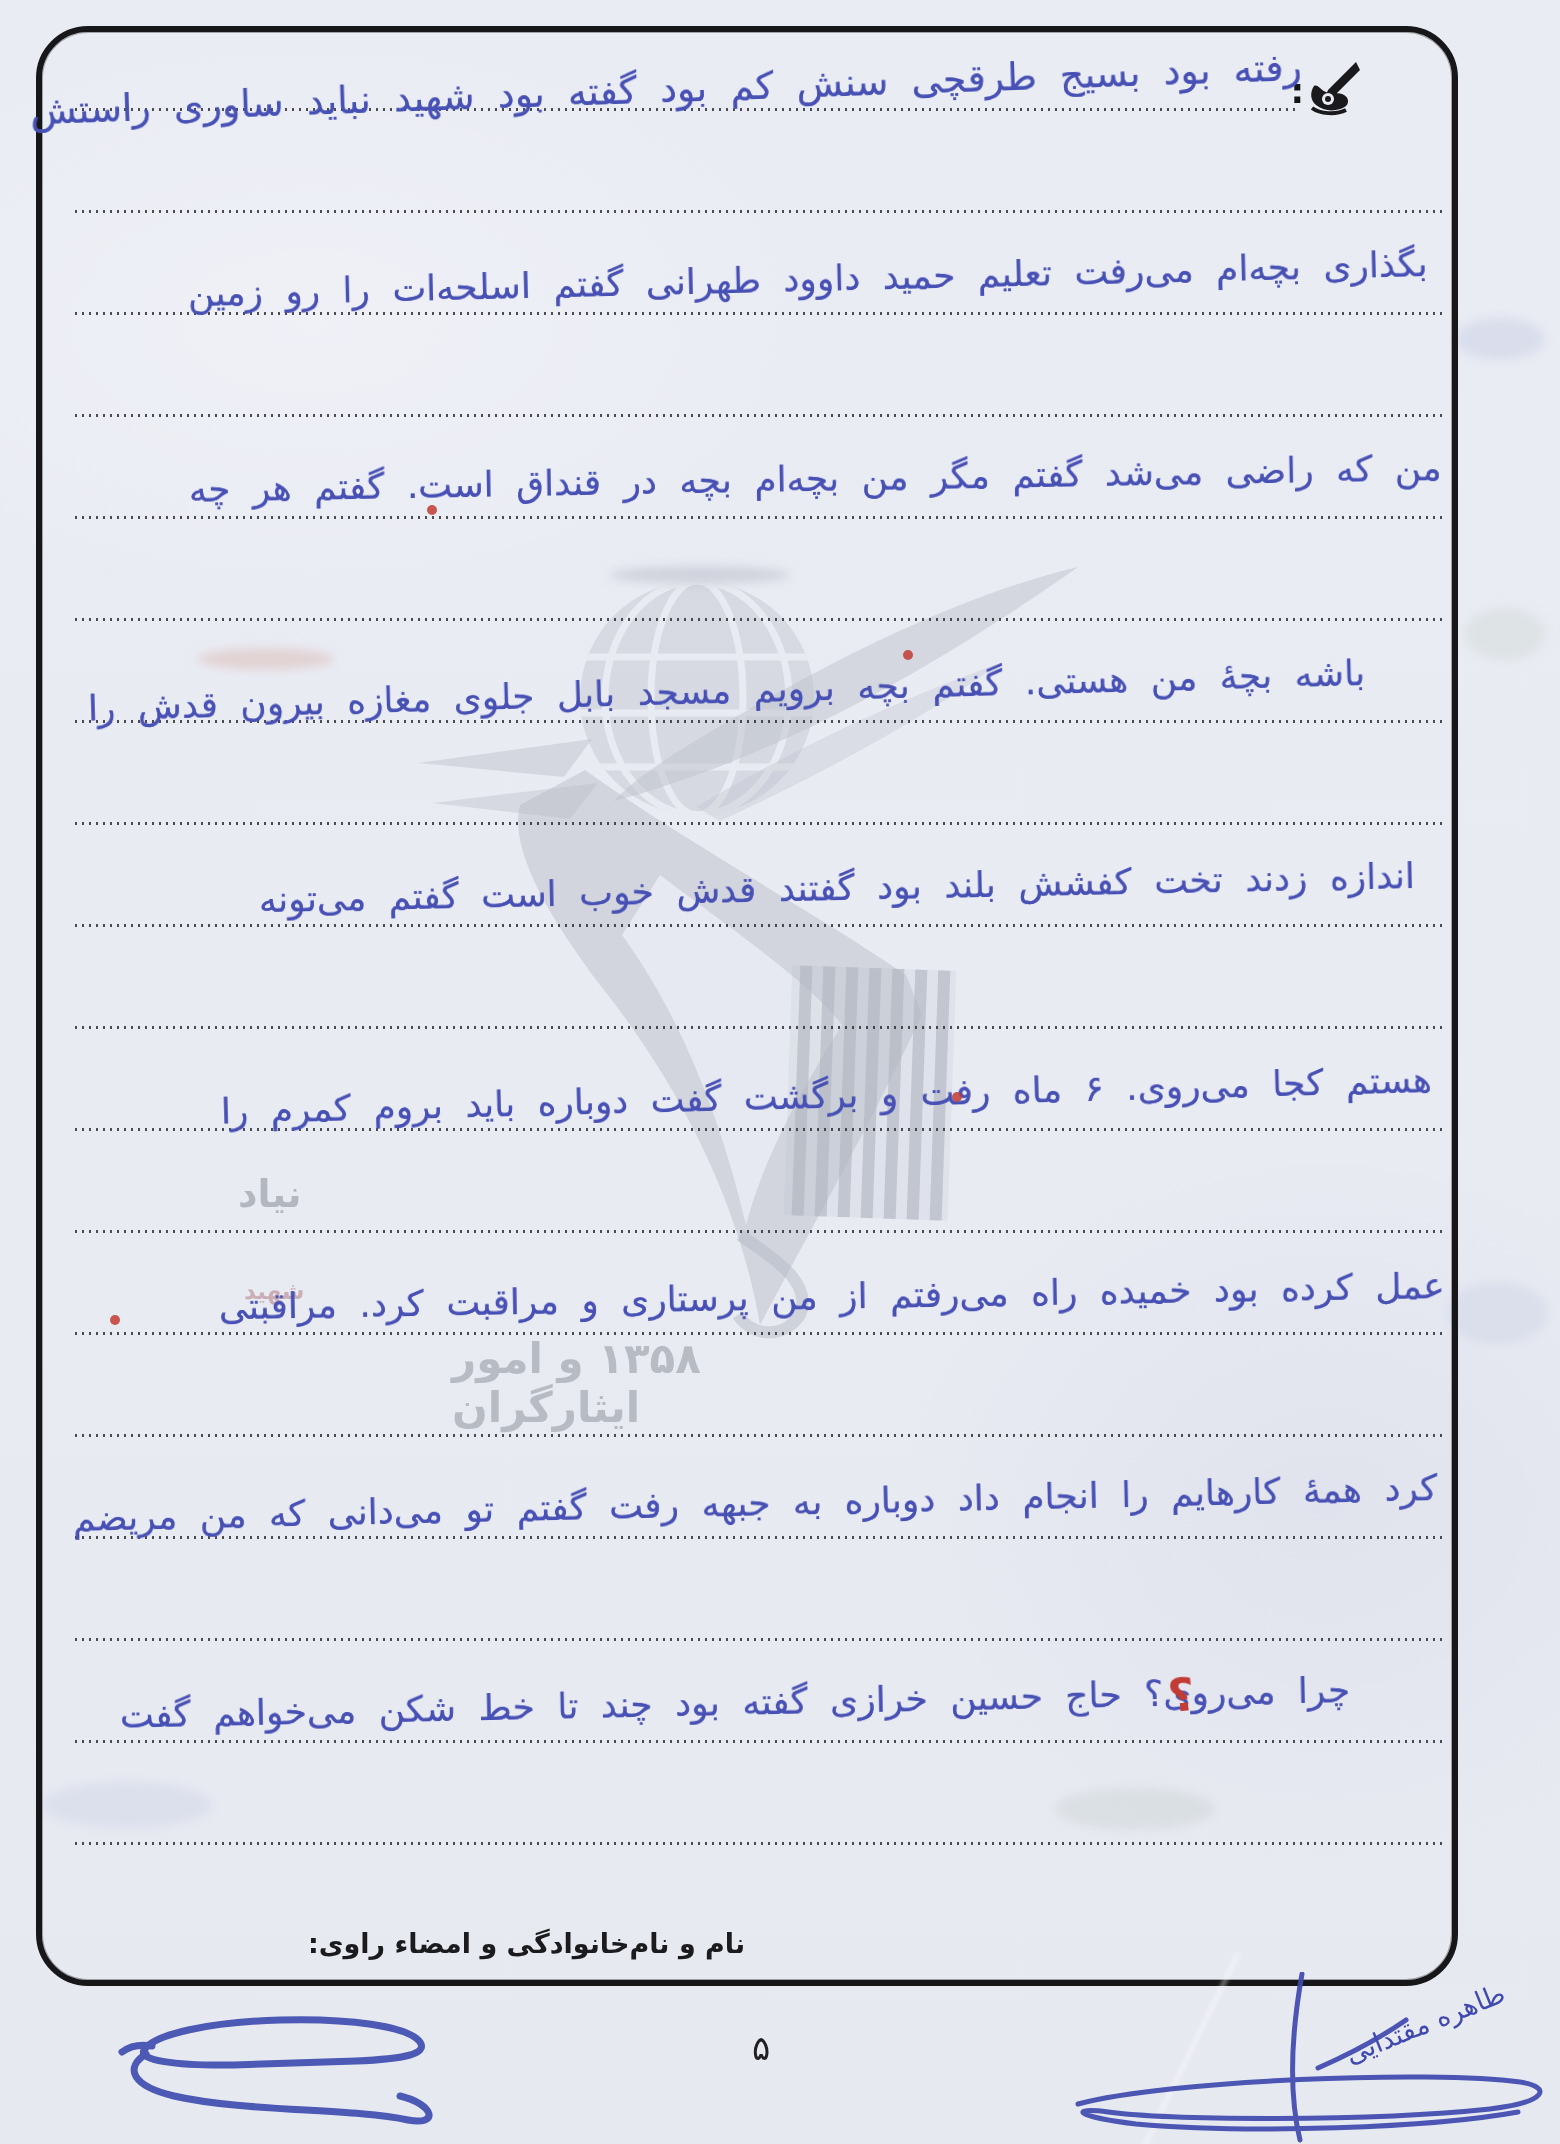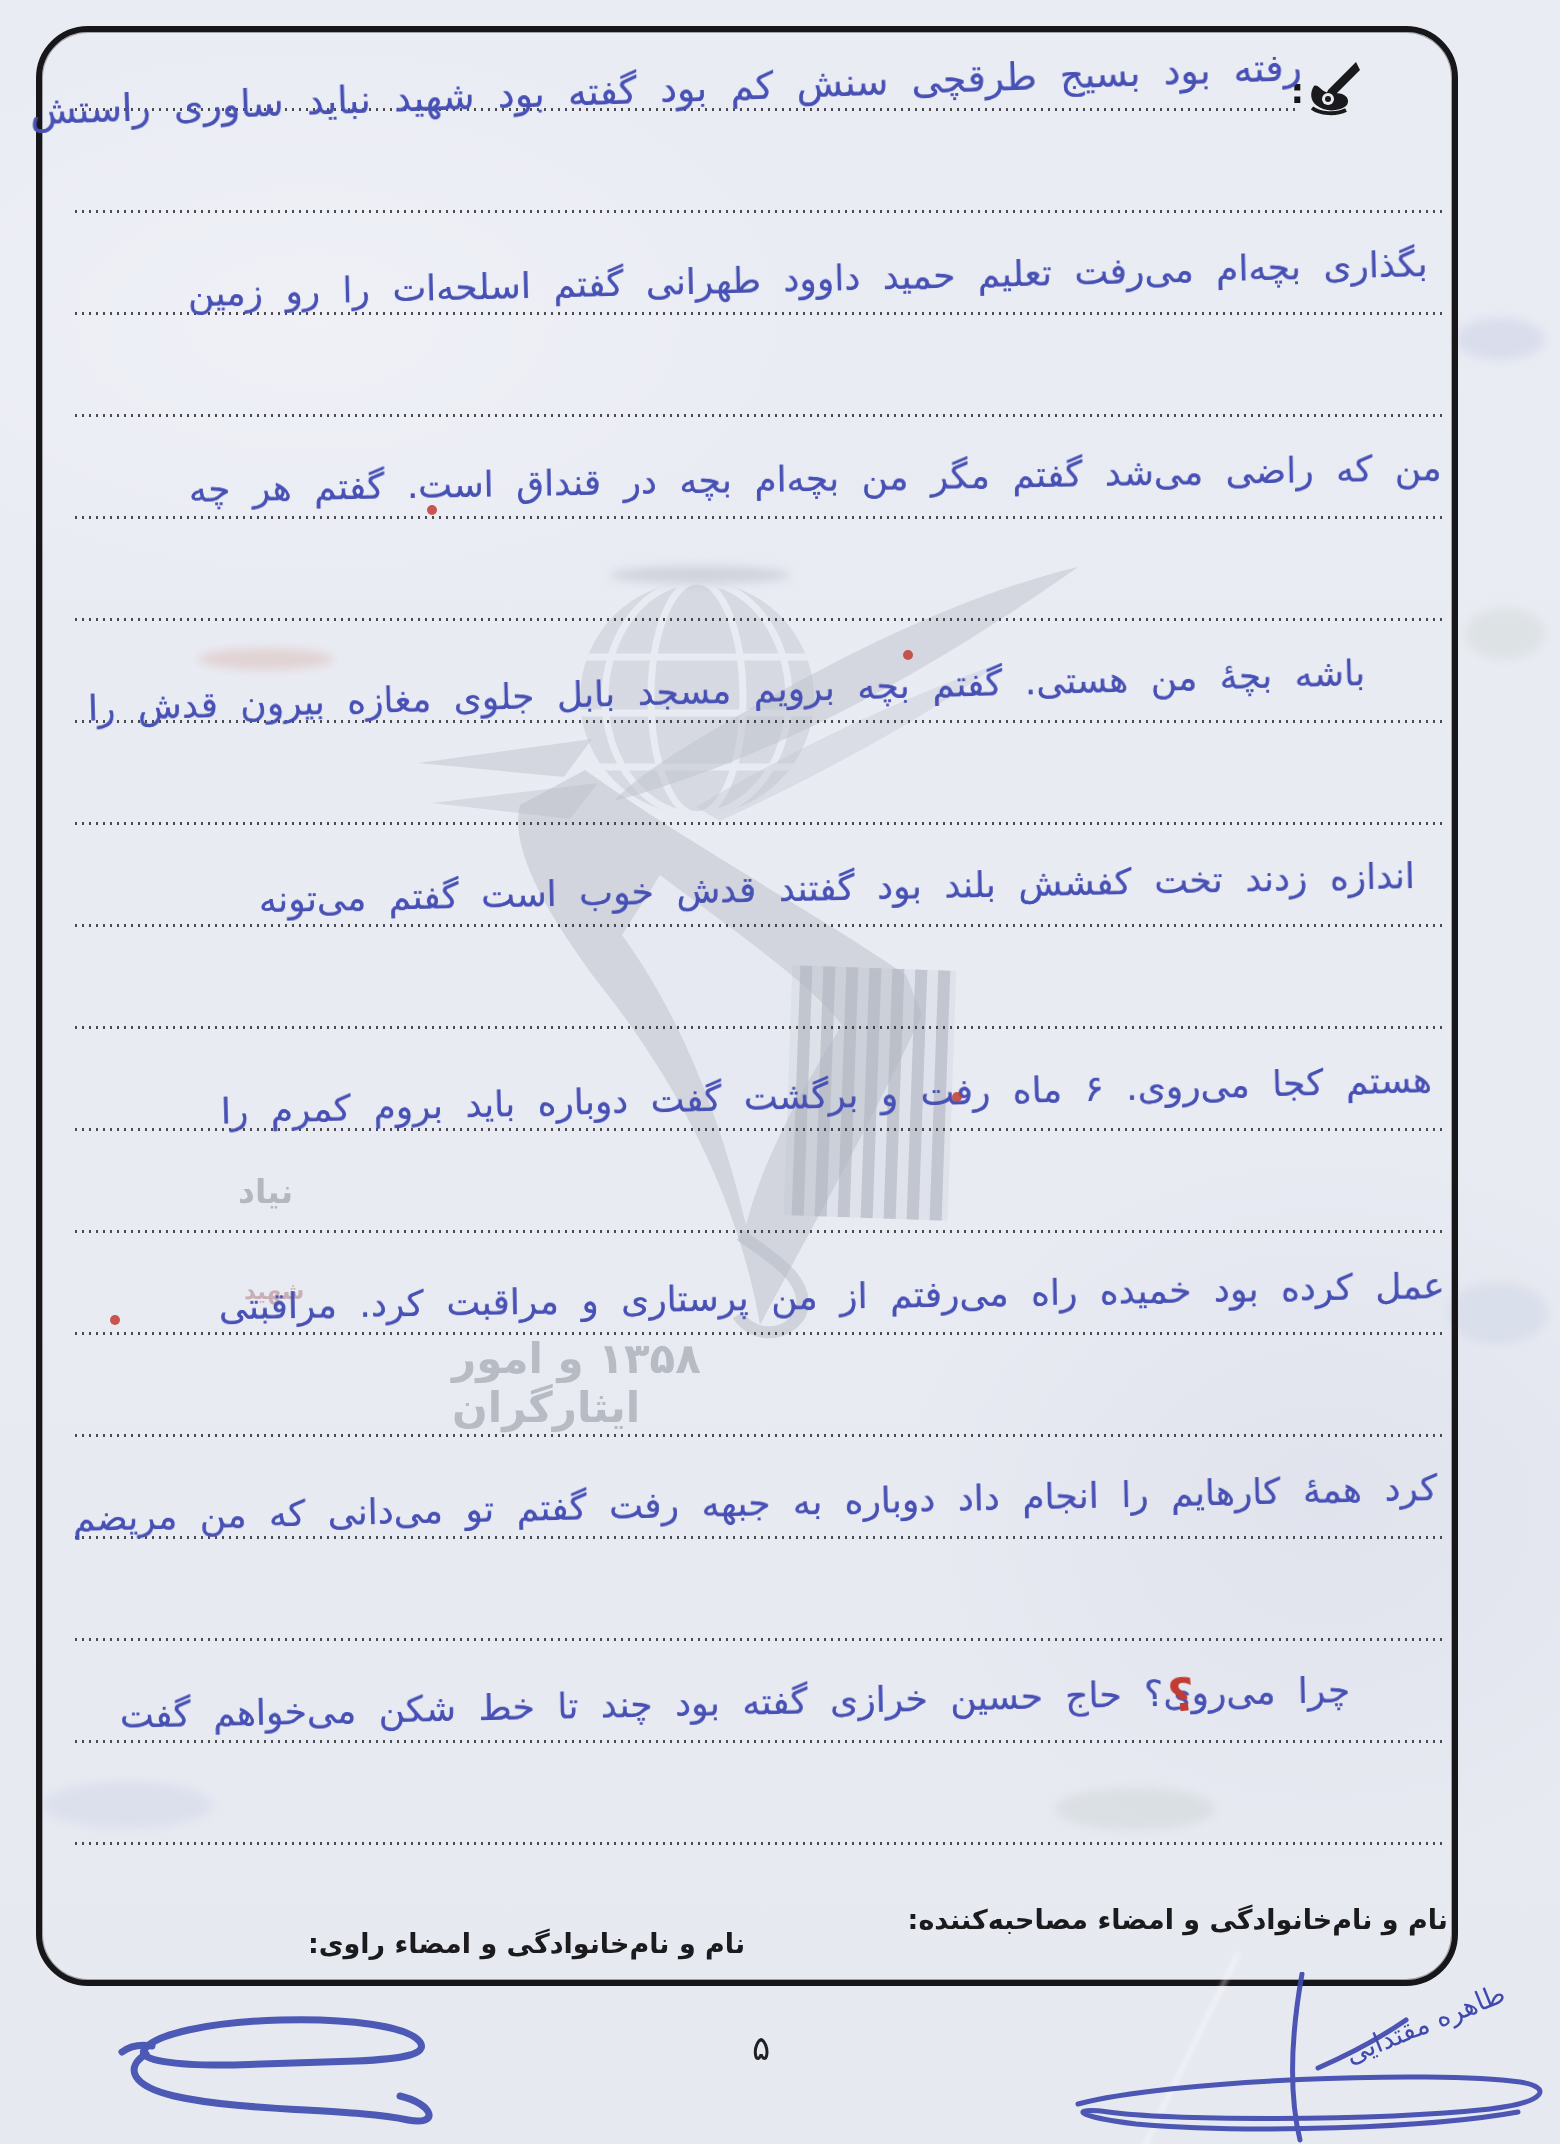--- a/index.html
+++ b/index.html
@@ -43,21 +43,21 @@
   .hw8{top:1470px; right:122px; transform:rotate(-1.3deg);}
   .hw9{top:1672px; right:210px; transform:rotate(-1.2deg);}
   
   .rdot{position:absolute; width:10px; height:10px; border-radius:50%;
         background:#c23b34; opacity:.85; filter:blur(.4px);}
   .qmark{position:absolute; color:#c23b34; font-size:46px; font-weight:bold;
          transform:rotate(-6deg); filter:blur(.3px);}
   
   .wm-svg{position:absolute; left:360px; top:545px; opacity:.9;}
   .wm-txt{position:absolute; direction:rtl; color:#a9aeb8; filter:blur(.7px); letter-spacing:2px;}
-  .wm-niyad{left:238px; top:1172px; font-size:33px; font-weight:bold; opacity:.85;}
+  .wm-niyad{left:238px; top:1172px; font-size:38px; font-weight:bold; opacity:.85;}
   .wm-shahid{left:244px; top:1278px; font-size:23px; font-weight:bold; color:#c3a0a6; opacity:.8;}
   .wm-1358{left:452px; top:1334px; width:380px; text-align:left; font-size:42px;
            font-weight:bold; color:#b2b6bf; opacity:.9;}
   .smudge{position:absolute; filter:blur(5px); border-radius:50%;}
   
   .label{position:absolute; direction:rtl; color:#1b1b1e; font-weight:bold; font-size:27px;
          filter:blur(.2px);}
   .lab-interviewer{right:112px; top:1904px;}
   .lab-narrator{left:308px; top:1928px;}
   
@@ -164,21 +164,20 @@
   <div class="hw hw7">عمل کرده بود خمیده راه می‌رفتم از من پرستاری و مراقبت کرد. مراقبتی</div>
   <div class="hw hw8">کرد همهٔ کارهایم را انجام داد دوباره به جبهه رفت گفتم تو می‌دانی که من مریضم</div>
   <div class="hw hw9">چرا می‌روی؟ حاج حسین خرازی گفته بود چند تا خط شکن می‌خواهم گفت</div>
 
   <span class="rdot" style="left:427px;top:505px;"></span>
   <span class="rdot" style="left:903px;top:650px;"></span>
   <span class="rdot" style="left:952px;top:1092px;"></span>
   <span class="rdot" style="left:110px;top:1315px;"></span>
   <span class="qmark" style="left:1168px;top:1668px;">؟</span>
 
-  <div class="label lab-interviewer">نام و نام‌خانوادگی و امضاء مصاحبه‌کننده:</div>
   <div class="label lab-narrator">نام و نام‌خانوادگی و امضاء راوی:</div>
 
   <div class="crease"></div>
 
   <div class="pagenum">۵</div>
 
   <svg class="sig sig-left" width="340" height="130" viewBox="0 0 340 130">
     <g stroke="#3f4db0" stroke-width="7" fill="none" stroke-linecap="round" opacity="0.92">
       <path d="M 308 34 C 296 18 236 10 168 12 C 98 14 42 26 32 42 C 26 52 62 58 122 57 L 244 53 C 292 51 316 46 308 34 Z"></path>
       <path d="M 34 46 C 12 60 20 78 62 88 C 132 104 238 100 296 112 C 328 118 322 96 288 88"></path>

